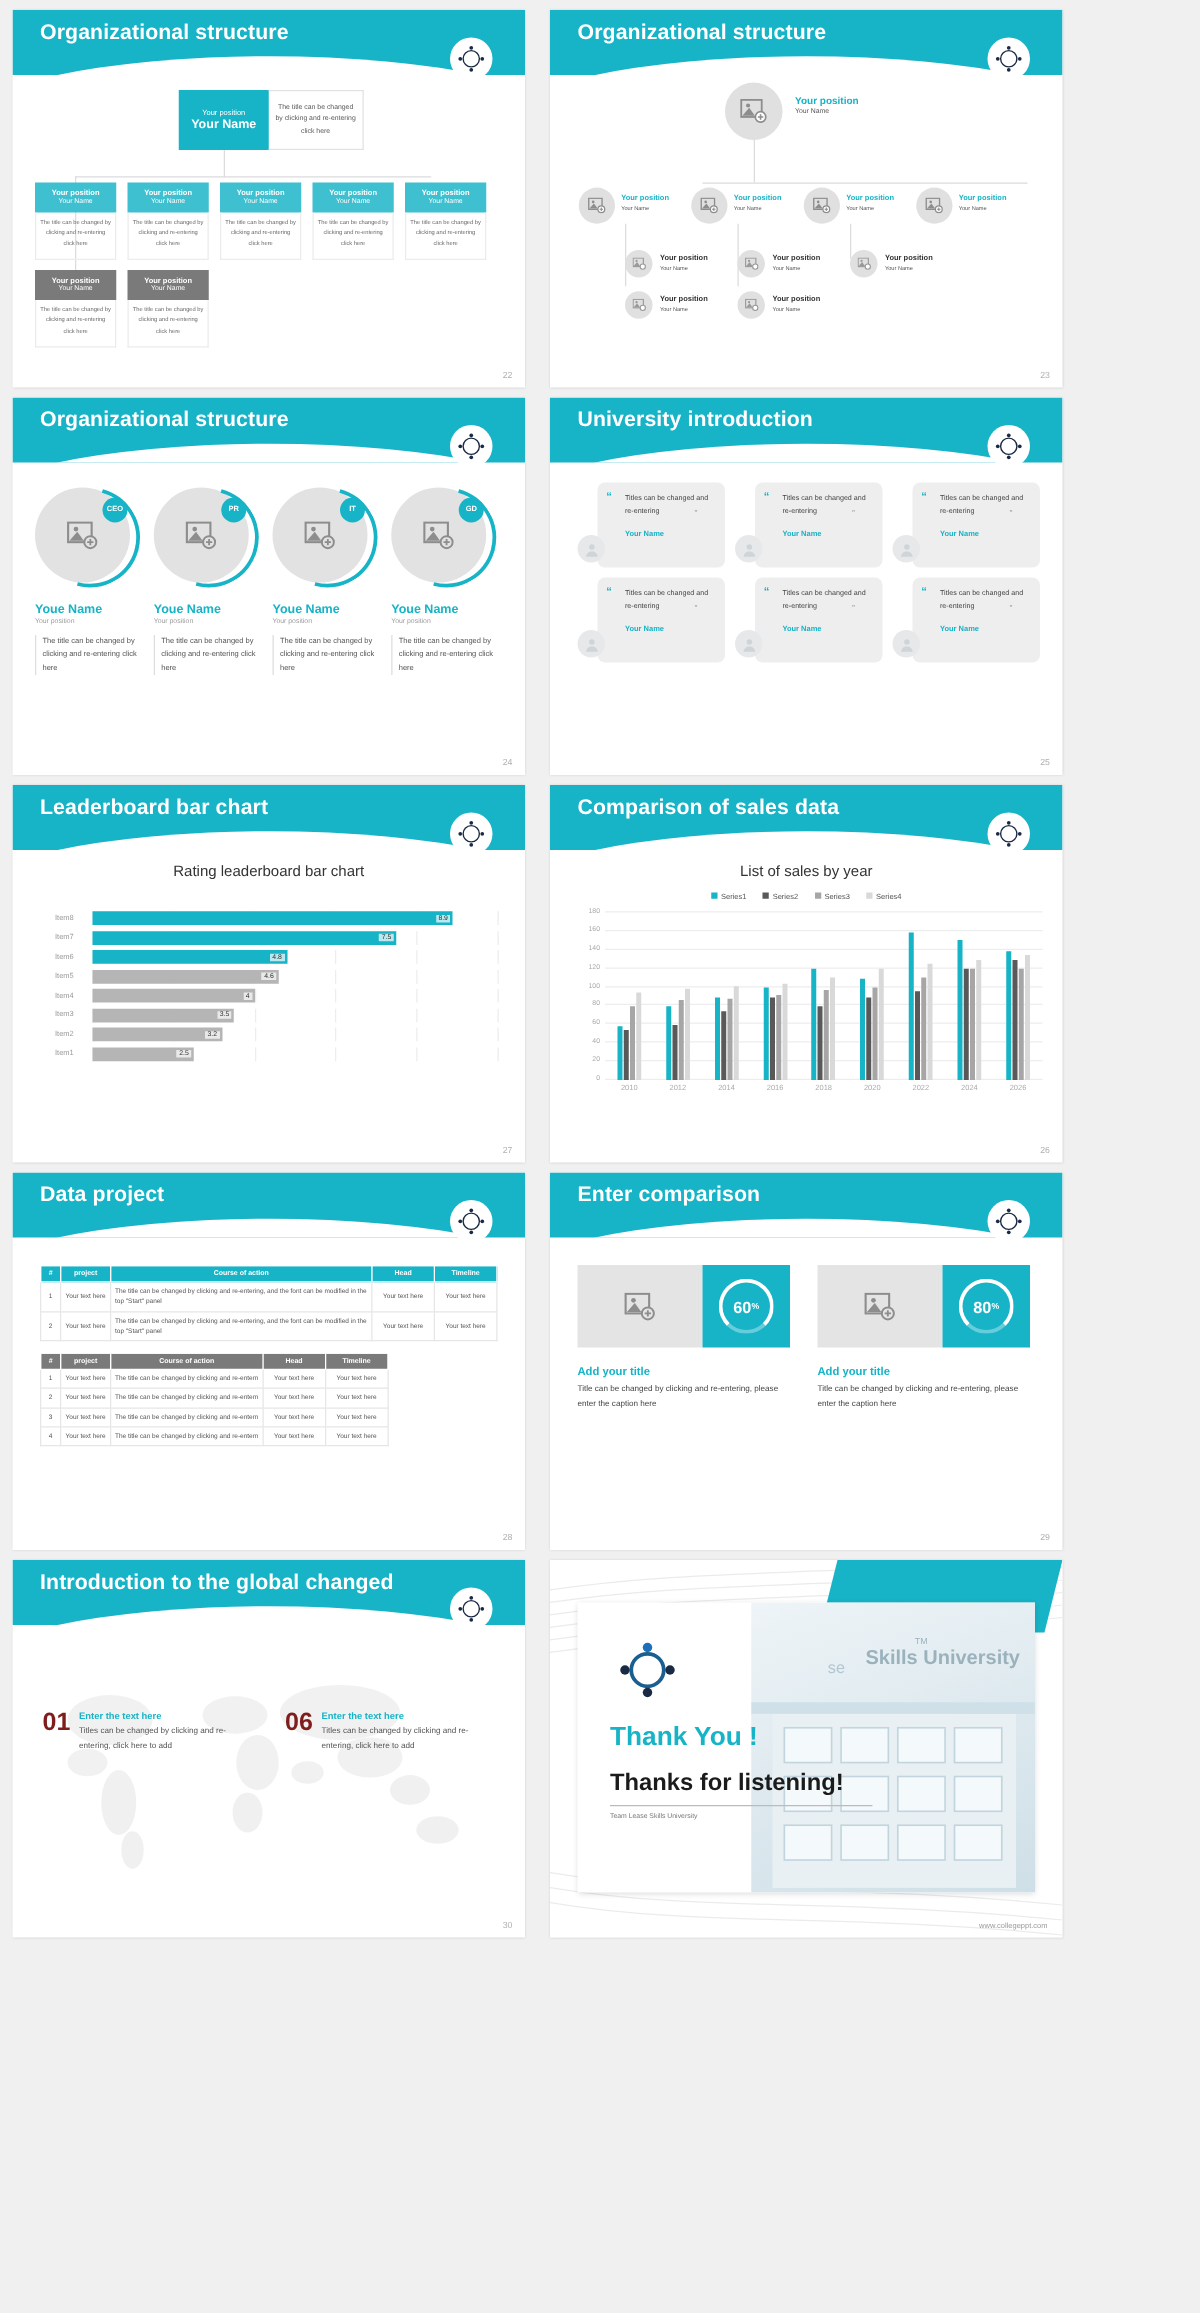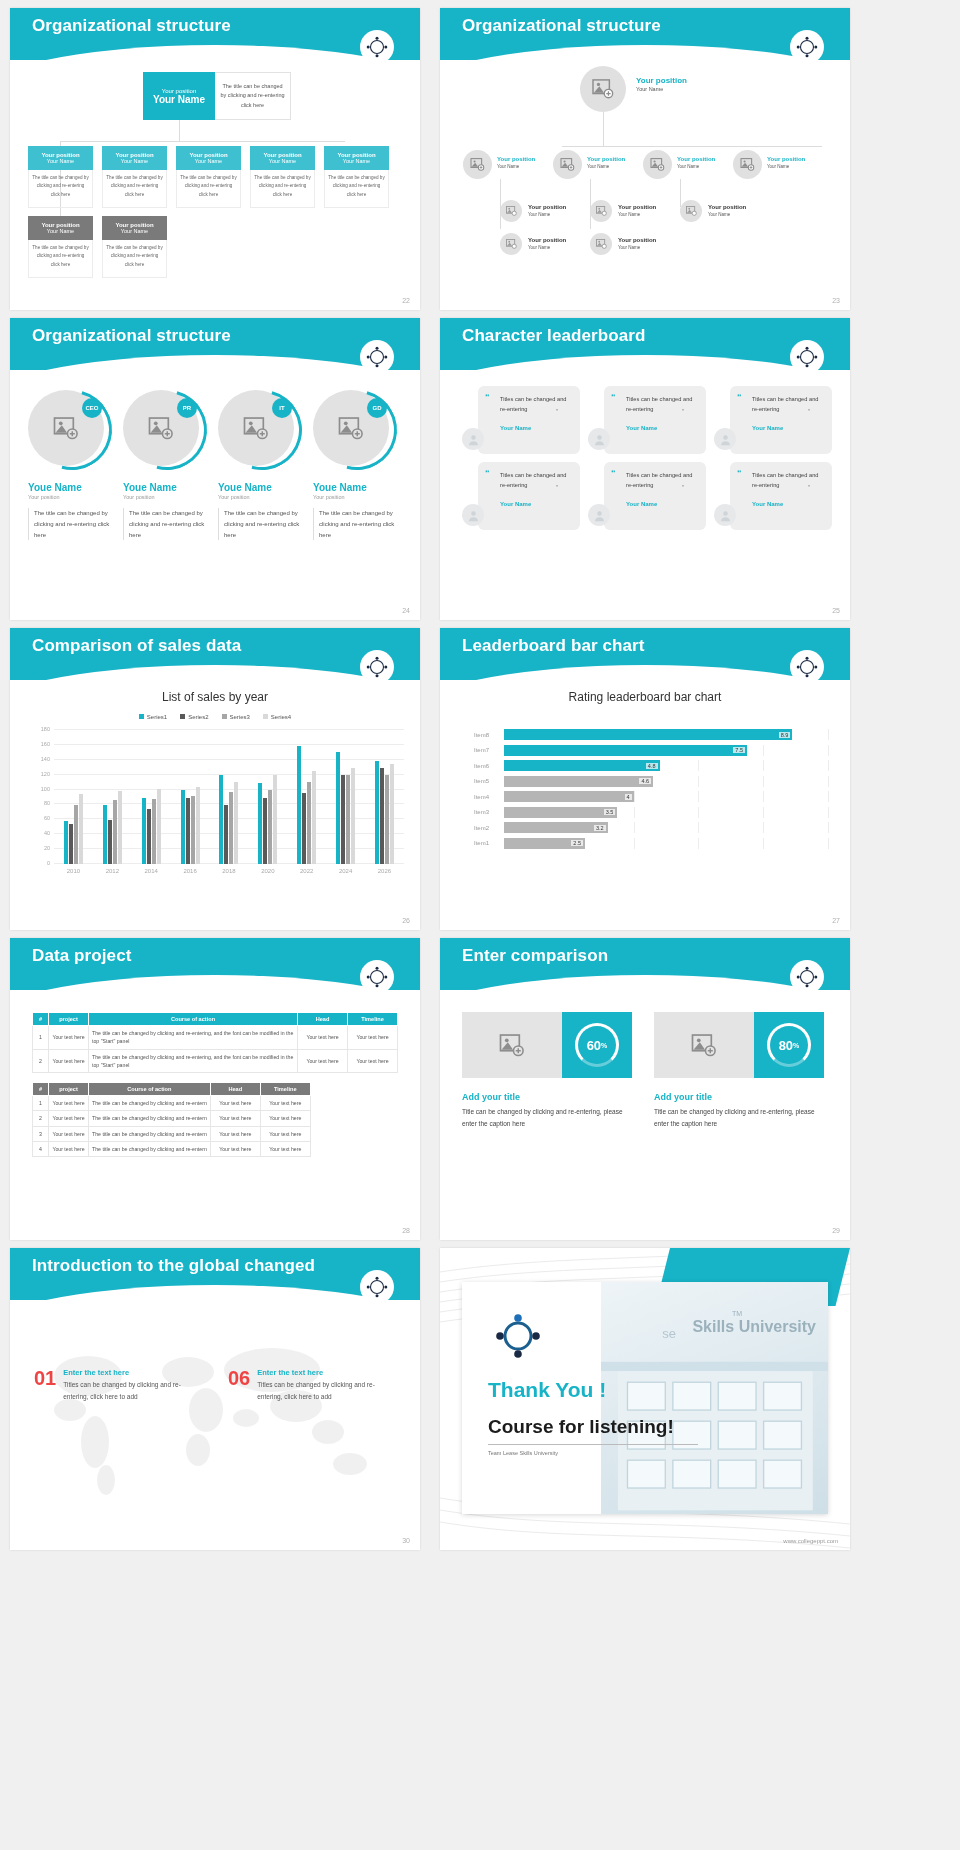--- a/index.html
+++ b/index.html
@@ -185,21 +185,21 @@
   .dc-ring { width:44px; height:44px; border-radius:50%; border:3px solid #fff;
              border-bottom-color:rgba(255,255,255,.35);
              display:flex; align-items:center; justify-content:center;
              color:#fff; font-size:13px; font-weight:bold; }
   .dc-ring small { font-size:7px; }
   .dc-h { color:#17b3c6; font-size:9px; font-weight:bold; margin-top:14px; }
   .dc-p { font-size:6.5px; color:#444; line-height:1.9; margin-top:4px; }
   
   .gb { position:absolute; top:120px; left:24px; display:flex; gap:34px; }
   .gb-item { width:160px; display:flex; gap:7px; }
-  .gb-num { color:#ef4444; font-size:20px; font-weight:bold; line-height:1; }
+  .gb-num { color:#7f1d1d; font-size:20px; font-weight:bold; line-height:1; }
   .gb-h { color:#17b3c6; font-size:7.5px; font-weight:bold; }
   .gb-p { color:#555; font-size:6.5px; line-height:1.85; margin-top:2px; }
   .worldmap { position:absolute; top:66px; left:0; width:100%; height:200px; opacity:.5; }
   
   .ty-bg { position:absolute; inset:0; background:#fff; overflow:hidden; }
   .ty-teal { position:absolute; right:0; top:0; width:180px; height:58px; background:#17b3c6;
              transform: skewX(-14deg); transform-origin: top right; }
   .ty-card { position:absolute; left:22px; top:34px; right:22px; bottom:36px;
              background:#fff; box-shadow:0 1px 5px rgba(0,0,0,.16); overflow:hidden; }
   .ty-photo { position:absolute; right:0; top:0; width:62%; height:100%;
@@ -529,21 +529,21 @@
         <div class="tc-name">Youe Name</div>
         <div class="tc-pos">Your position</div>
         <div class="tc-desc">The title can be changed by clicking and re-entering click here</div>
       </div>
     </div>
     <div class="pagenum">24</div>
   </div>
 
   <div class="slide">
     <div class="banner"></div>
-    <div class="banner-title">Character leaderboard</div>
+    <div class="banner-title">University introduction</div>
     <div class="logo-badge">
       <svg width="26" height="26" viewBox="0 0 26 26">
           <circle cx="13" cy="13" r="6.5" fill="none" stroke="#1b2a44" stroke-width="1.1"></circle>
           <circle cx="13" cy="4.2" r="1.5" fill="#1b2a44"></circle>
           <circle cx="13" cy="21.8" r="1.5" fill="#1b2a44"></circle>
           <circle cx="4.2" cy="13" r="1.5" fill="#1b2a44"></circle>
           <circle cx="21.8" cy="13" r="1.5" fill="#1b2a44"></circle>
         </svg>
     </div>
     <div class="chars">
@@ -626,141 +626,20 @@
         </div>
         <div class="char-av">
             <svg width="13" height="13" viewBox="0 0 20 20">
               <circle cx="10" cy="7" r="3.4" fill="#cfd4d8"></circle>
               <path d="M3 19c0-4 3.2-6.4 7-6.4s7 2.4 7 6.4z" fill="#cfd4d8"></path>
             </svg>
           </div>
       </div>
     </div>
     <div class="pagenum">25</div>
-  </div>
-
-  <div class="slide">
-    <div class="banner"></div>
-    <div class="banner-title">Comparison of sales data</div>
-    <div class="logo-badge">
-      <svg width="26" height="26" viewBox="0 0 26 26">
-          <circle cx="13" cy="13" r="6.5" fill="none" stroke="#1b2a44" stroke-width="1.1"></circle>
-          <circle cx="13" cy="4.2" r="1.5" fill="#1b2a44"></circle>
-          <circle cx="13" cy="21.8" r="1.5" fill="#1b2a44"></circle>
-          <circle cx="4.2" cy="13" r="1.5" fill="#1b2a44"></circle>
-          <circle cx="21.8" cy="13" r="1.5" fill="#1b2a44"></circle>
-        </svg>
-    </div>
-    <div class="chart-title">List of sales by year</div>
-    <div class="legend" id="bar-legend">
-        <div><span class="sw" style="background:#17b3c6"></span>Series1</div>
-        <div><span class="sw" style="background:#595959"></span>Series2</div>
-        <div><span class="sw" style="background:#a6a6a6"></span>Series3</div>
-        <div><span class="sw" style="background:#d9d9d9"></span>Series4</div>
-      </div>
-    <div class="plot" id="bar-plot">
-        <div class="gridline" style="bottom: 0%;">
-          <div class="ytick">0</div>
-        </div>
-        <div class="gridline" style="bottom: 11.1111%;">
-          <div class="ytick">20</div>
-        </div>
-        <div class="gridline" style="bottom: 22.2222%;">
-          <div class="ytick">40</div>
-        </div>
-        <div class="gridline" style="bottom: 33.3333%;">
-          <div class="ytick">60</div>
-        </div>
-        <div class="gridline" style="bottom: 44.4444%;">
-          <div class="ytick">80</div>
-        </div>
-        <div class="gridline" style="bottom: 55.5556%;">
-          <div class="ytick">100</div>
-        </div>
-        <div class="gridline" style="bottom: 66.6667%;">
-          <div class="ytick">120</div>
-        </div>
-        <div class="gridline" style="bottom: 77.7778%;">
-          <div class="ytick">140</div>
-        </div>
-        <div class="gridline" style="bottom: 88.8889%;">
-          <div class="ytick">160</div>
-        </div>
-        <div class="gridline" style="bottom: 100%;">
-          <div class="ytick">180</div>
-        </div>
-        <div class="groups">
-          <div class="grp">
-            <div class="bar" style="height: 32.2222%; background: rgb(23, 179, 198);"></div>
-            <div class="bar" style="height: 30%; background: rgb(89, 89, 89);"></div>
-            <div class="bar" style="height: 43.8889%; background: rgb(166, 166, 166);"></div>
-            <div class="bar" style="height: 52.2222%; background: rgb(217, 217, 217);"></div>
-          </div>
-          <div class="grp">
-            <div class="bar" style="height: 43.8889%; background: rgb(23, 179, 198);"></div>
-            <div class="bar" style="height: 32.7778%; background: rgb(89, 89, 89);"></div>
-            <div class="bar" style="height: 47.7778%; background: rgb(166, 166, 166);"></div>
-            <div class="bar" style="height: 54.4444%; background: rgb(217, 217, 217);"></div>
-          </div>
-          <div class="grp">
-            <div class="bar" style="height: 49.4444%; background: rgb(23, 179, 198);"></div>
-            <div class="bar" style="height: 41.1111%; background: rgb(89, 89, 89);"></div>
-            <div class="bar" style="height: 48.3333%; background: rgb(166, 166, 166);"></div>
-            <div class="bar" style="height: 56.1111%; background: rgb(217, 217, 217);"></div>
-          </div>
-          <div class="grp">
-            <div class="bar" style="height: 55%; background: rgb(23, 179, 198);"></div>
-            <div class="bar" style="height: 49.4444%; background: rgb(89, 89, 89);"></div>
-            <div class="bar" style="height: 50.5556%; background: rgb(166, 166, 166);"></div>
-            <div class="bar" style="height: 57.7778%; background: rgb(217, 217, 217);"></div>
-          </div>
-          <div class="grp">
-            <div class="bar" style="height: 66.1111%; background: rgb(23, 179, 198);"></div>
-            <div class="bar" style="height: 43.8889%; background: rgb(89, 89, 89);"></div>
-            <div class="bar" style="height: 53.8889%; background: rgb(166, 166, 166);"></div>
-            <div class="bar" style="height: 61.1111%; background: rgb(217, 217, 217);"></div>
-          </div>
-          <div class="grp">
-            <div class="bar" style="height: 60.5556%; background: rgb(23, 179, 198);"></div>
-            <div class="bar" style="height: 49.4444%; background: rgb(89, 89, 89);"></div>
-            <div class="bar" style="height: 55%; background: rgb(166, 166, 166);"></div>
-            <div class="bar" style="height: 66.1111%; background: rgb(217, 217, 217);"></div>
-          </div>
-          <div class="grp">
-            <div class="bar" style="height: 88.3333%; background: rgb(23, 179, 198);"></div>
-            <div class="bar" style="height: 52.7778%; background: rgb(89, 89, 89);"></div>
-            <div class="bar" style="height: 61.1111%; background: rgb(166, 166, 166);"></div>
-            <div class="bar" style="height: 69.4444%; background: rgb(217, 217, 217);"></div>
-          </div>
-          <div class="grp">
-            <div class="bar" style="height: 83.3333%; background: rgb(23, 179, 198);"></div>
-            <div class="bar" style="height: 66.1111%; background: rgb(89, 89, 89);"></div>
-            <div class="bar" style="height: 66.1111%; background: rgb(166, 166, 166);"></div>
-            <div class="bar" style="height: 71.6667%; background: rgb(217, 217, 217);"></div>
-          </div>
-          <div class="grp">
-            <div class="bar" style="height: 76.6667%; background: rgb(23, 179, 198);"></div>
-            <div class="bar" style="height: 71.6667%; background: rgb(89, 89, 89);"></div>
-            <div class="bar" style="height: 66.6667%; background: rgb(166, 166, 166);"></div>
-            <div class="bar" style="height: 75%; background: rgb(217, 217, 217);"></div>
-          </div>
-        </div>
-      </div>
-    <div class="xlabels" id="bar-xlabels">
-        <div>2010</div>
-        <div>2012</div>
-        <div>2014</div>
-        <div>2016</div>
-        <div>2018</div>
-        <div>2020</div>
-        <div>2022</div>
-        <div>2024</div>
-        <div>2026</div>
-      </div>
-    <div class="pagenum">26</div>
   </div>
 
   <div class="slide">
     <div class="banner"></div>
     <div class="banner-title">Leaderboard bar chart</div>
     <div class="logo-badge">
       <svg width="26" height="26" viewBox="0 0 26 26">
           <circle cx="13" cy="13" r="6.5" fill="none" stroke="#1b2a44" stroke-width="1.1"></circle>
           <circle cx="13" cy="4.2" r="1.5" fill="#1b2a44"></circle>
           <circle cx="13" cy="21.8" r="1.5" fill="#1b2a44"></circle>
@@ -885,20 +764,141 @@
       </div>
     <div class="lb-axis" id="lb-axis">
         <div>0</div>
         <div>2</div>
         <div>4</div>
         <div>6</div>
         <div>8</div>
         <div>10</div>
       </div>
     <div class="pagenum">27</div>
+  </div>
+
+  <div class="slide">
+    <div class="banner"></div>
+    <div class="banner-title">Comparison of sales data</div>
+    <div class="logo-badge">
+      <svg width="26" height="26" viewBox="0 0 26 26">
+          <circle cx="13" cy="13" r="6.5" fill="none" stroke="#1b2a44" stroke-width="1.1"></circle>
+          <circle cx="13" cy="4.2" r="1.5" fill="#1b2a44"></circle>
+          <circle cx="13" cy="21.8" r="1.5" fill="#1b2a44"></circle>
+          <circle cx="4.2" cy="13" r="1.5" fill="#1b2a44"></circle>
+          <circle cx="21.8" cy="13" r="1.5" fill="#1b2a44"></circle>
+        </svg>
+    </div>
+    <div class="chart-title">List of sales by year</div>
+    <div class="legend" id="bar-legend">
+        <div><span class="sw" style="background:#17b3c6"></span>Series1</div>
+        <div><span class="sw" style="background:#595959"></span>Series2</div>
+        <div><span class="sw" style="background:#a6a6a6"></span>Series3</div>
+        <div><span class="sw" style="background:#d9d9d9"></span>Series4</div>
+      </div>
+    <div class="plot" id="bar-plot">
+        <div class="gridline" style="bottom: 0%;">
+          <div class="ytick">0</div>
+        </div>
+        <div class="gridline" style="bottom: 11.1111%;">
+          <div class="ytick">20</div>
+        </div>
+        <div class="gridline" style="bottom: 22.2222%;">
+          <div class="ytick">40</div>
+        </div>
+        <div class="gridline" style="bottom: 33.3333%;">
+          <div class="ytick">60</div>
+        </div>
+        <div class="gridline" style="bottom: 44.4444%;">
+          <div class="ytick">80</div>
+        </div>
+        <div class="gridline" style="bottom: 55.5556%;">
+          <div class="ytick">100</div>
+        </div>
+        <div class="gridline" style="bottom: 66.6667%;">
+          <div class="ytick">120</div>
+        </div>
+        <div class="gridline" style="bottom: 77.7778%;">
+          <div class="ytick">140</div>
+        </div>
+        <div class="gridline" style="bottom: 88.8889%;">
+          <div class="ytick">160</div>
+        </div>
+        <div class="gridline" style="bottom: 100%;">
+          <div class="ytick">180</div>
+        </div>
+        <div class="groups">
+          <div class="grp">
+            <div class="bar" style="height: 32.2222%; background: rgb(23, 179, 198);"></div>
+            <div class="bar" style="height: 30%; background: rgb(89, 89, 89);"></div>
+            <div class="bar" style="height: 43.8889%; background: rgb(166, 166, 166);"></div>
+            <div class="bar" style="height: 52.2222%; background: rgb(217, 217, 217);"></div>
+          </div>
+          <div class="grp">
+            <div class="bar" style="height: 43.8889%; background: rgb(23, 179, 198);"></div>
+            <div class="bar" style="height: 32.7778%; background: rgb(89, 89, 89);"></div>
+            <div class="bar" style="height: 47.7778%; background: rgb(166, 166, 166);"></div>
+            <div class="bar" style="height: 54.4444%; background: rgb(217, 217, 217);"></div>
+          </div>
+          <div class="grp">
+            <div class="bar" style="height: 49.4444%; background: rgb(23, 179, 198);"></div>
+            <div class="bar" style="height: 41.1111%; background: rgb(89, 89, 89);"></div>
+            <div class="bar" style="height: 48.3333%; background: rgb(166, 166, 166);"></div>
+            <div class="bar" style="height: 56.1111%; background: rgb(217, 217, 217);"></div>
+          </div>
+          <div class="grp">
+            <div class="bar" style="height: 55%; background: rgb(23, 179, 198);"></div>
+            <div class="bar" style="height: 49.4444%; background: rgb(89, 89, 89);"></div>
+            <div class="bar" style="height: 50.5556%; background: rgb(166, 166, 166);"></div>
+            <div class="bar" style="height: 57.7778%; background: rgb(217, 217, 217);"></div>
+          </div>
+          <div class="grp">
+            <div class="bar" style="height: 66.1111%; background: rgb(23, 179, 198);"></div>
+            <div class="bar" style="height: 43.8889%; background: rgb(89, 89, 89);"></div>
+            <div class="bar" style="height: 53.8889%; background: rgb(166, 166, 166);"></div>
+            <div class="bar" style="height: 61.1111%; background: rgb(217, 217, 217);"></div>
+          </div>
+          <div class="grp">
+            <div class="bar" style="height: 60.5556%; background: rgb(23, 179, 198);"></div>
+            <div class="bar" style="height: 49.4444%; background: rgb(89, 89, 89);"></div>
+            <div class="bar" style="height: 55%; background: rgb(166, 166, 166);"></div>
+            <div class="bar" style="height: 66.1111%; background: rgb(217, 217, 217);"></div>
+          </div>
+          <div class="grp">
+            <div class="bar" style="height: 88.3333%; background: rgb(23, 179, 198);"></div>
+            <div class="bar" style="height: 52.7778%; background: rgb(89, 89, 89);"></div>
+            <div class="bar" style="height: 61.1111%; background: rgb(166, 166, 166);"></div>
+            <div class="bar" style="height: 69.4444%; background: rgb(217, 217, 217);"></div>
+          </div>
+          <div class="grp">
+            <div class="bar" style="height: 83.3333%; background: rgb(23, 179, 198);"></div>
+            <div class="bar" style="height: 66.1111%; background: rgb(89, 89, 89);"></div>
+            <div class="bar" style="height: 66.1111%; background: rgb(166, 166, 166);"></div>
+            <div class="bar" style="height: 71.6667%; background: rgb(217, 217, 217);"></div>
+          </div>
+          <div class="grp">
+            <div class="bar" style="height: 76.6667%; background: rgb(23, 179, 198);"></div>
+            <div class="bar" style="height: 71.6667%; background: rgb(89, 89, 89);"></div>
+            <div class="bar" style="height: 66.6667%; background: rgb(166, 166, 166);"></div>
+            <div class="bar" style="height: 75%; background: rgb(217, 217, 217);"></div>
+          </div>
+        </div>
+      </div>
+    <div class="xlabels" id="bar-xlabels">
+        <div>2010</div>
+        <div>2012</div>
+        <div>2014</div>
+        <div>2016</div>
+        <div>2018</div>
+        <div>2020</div>
+        <div>2022</div>
+        <div>2024</div>
+        <div>2026</div>
+      </div>
+    <div class="pagenum">26</div>
   </div>
 
   <div class="slide">
     <div class="banner"></div>
     <div class="banner-title">Data project</div>
     <div class="logo-badge">
       <svg width="26" height="26" viewBox="0 0 26 26">
           <circle cx="13" cy="13" r="6.5" fill="none" stroke="#1b2a44" stroke-width="1.1"></circle>
           <circle cx="13" cy="4.2" r="1.5" fill="#1b2a44"></circle>
           <circle cx="13" cy="21.8" r="1.5" fill="#1b2a44"></circle>
@@ -1126,21 +1126,21 @@
         <div class="ty-logo">
           <svg width="52" height="52" viewBox="0 0 26 26">
               <circle cx="13" cy="13" r="6.5" fill="none" stroke="#1a5f8f" stroke-width="1.5"></circle>
               <circle cx="13" cy="4" r="1.9" fill="#1c6fb8"></circle>
               <circle cx="13" cy="22" r="1.9" fill="#1b2a44"></circle>
               <circle cx="4" cy="13" r="1.9" fill="#1b2a44"></circle>
               <circle cx="22" cy="13" r="1.9" fill="#1b2a44"></circle>
             </svg>
         </div>
         <div class="ty-big">Thank You !</div>
-        <div class="ty-big2">Course for listening!</div>
+        <div class="ty-big2">Thanks for listening!</div>
         <div class="ty-rule"></div>
         <div class="ty-sub">Team Lease Skills University</div>
       </div>
       <div class="ty-foot">www.collegeppt.com</div>
     </div>
   </div>
 
 </div>
 
 </body></html>

